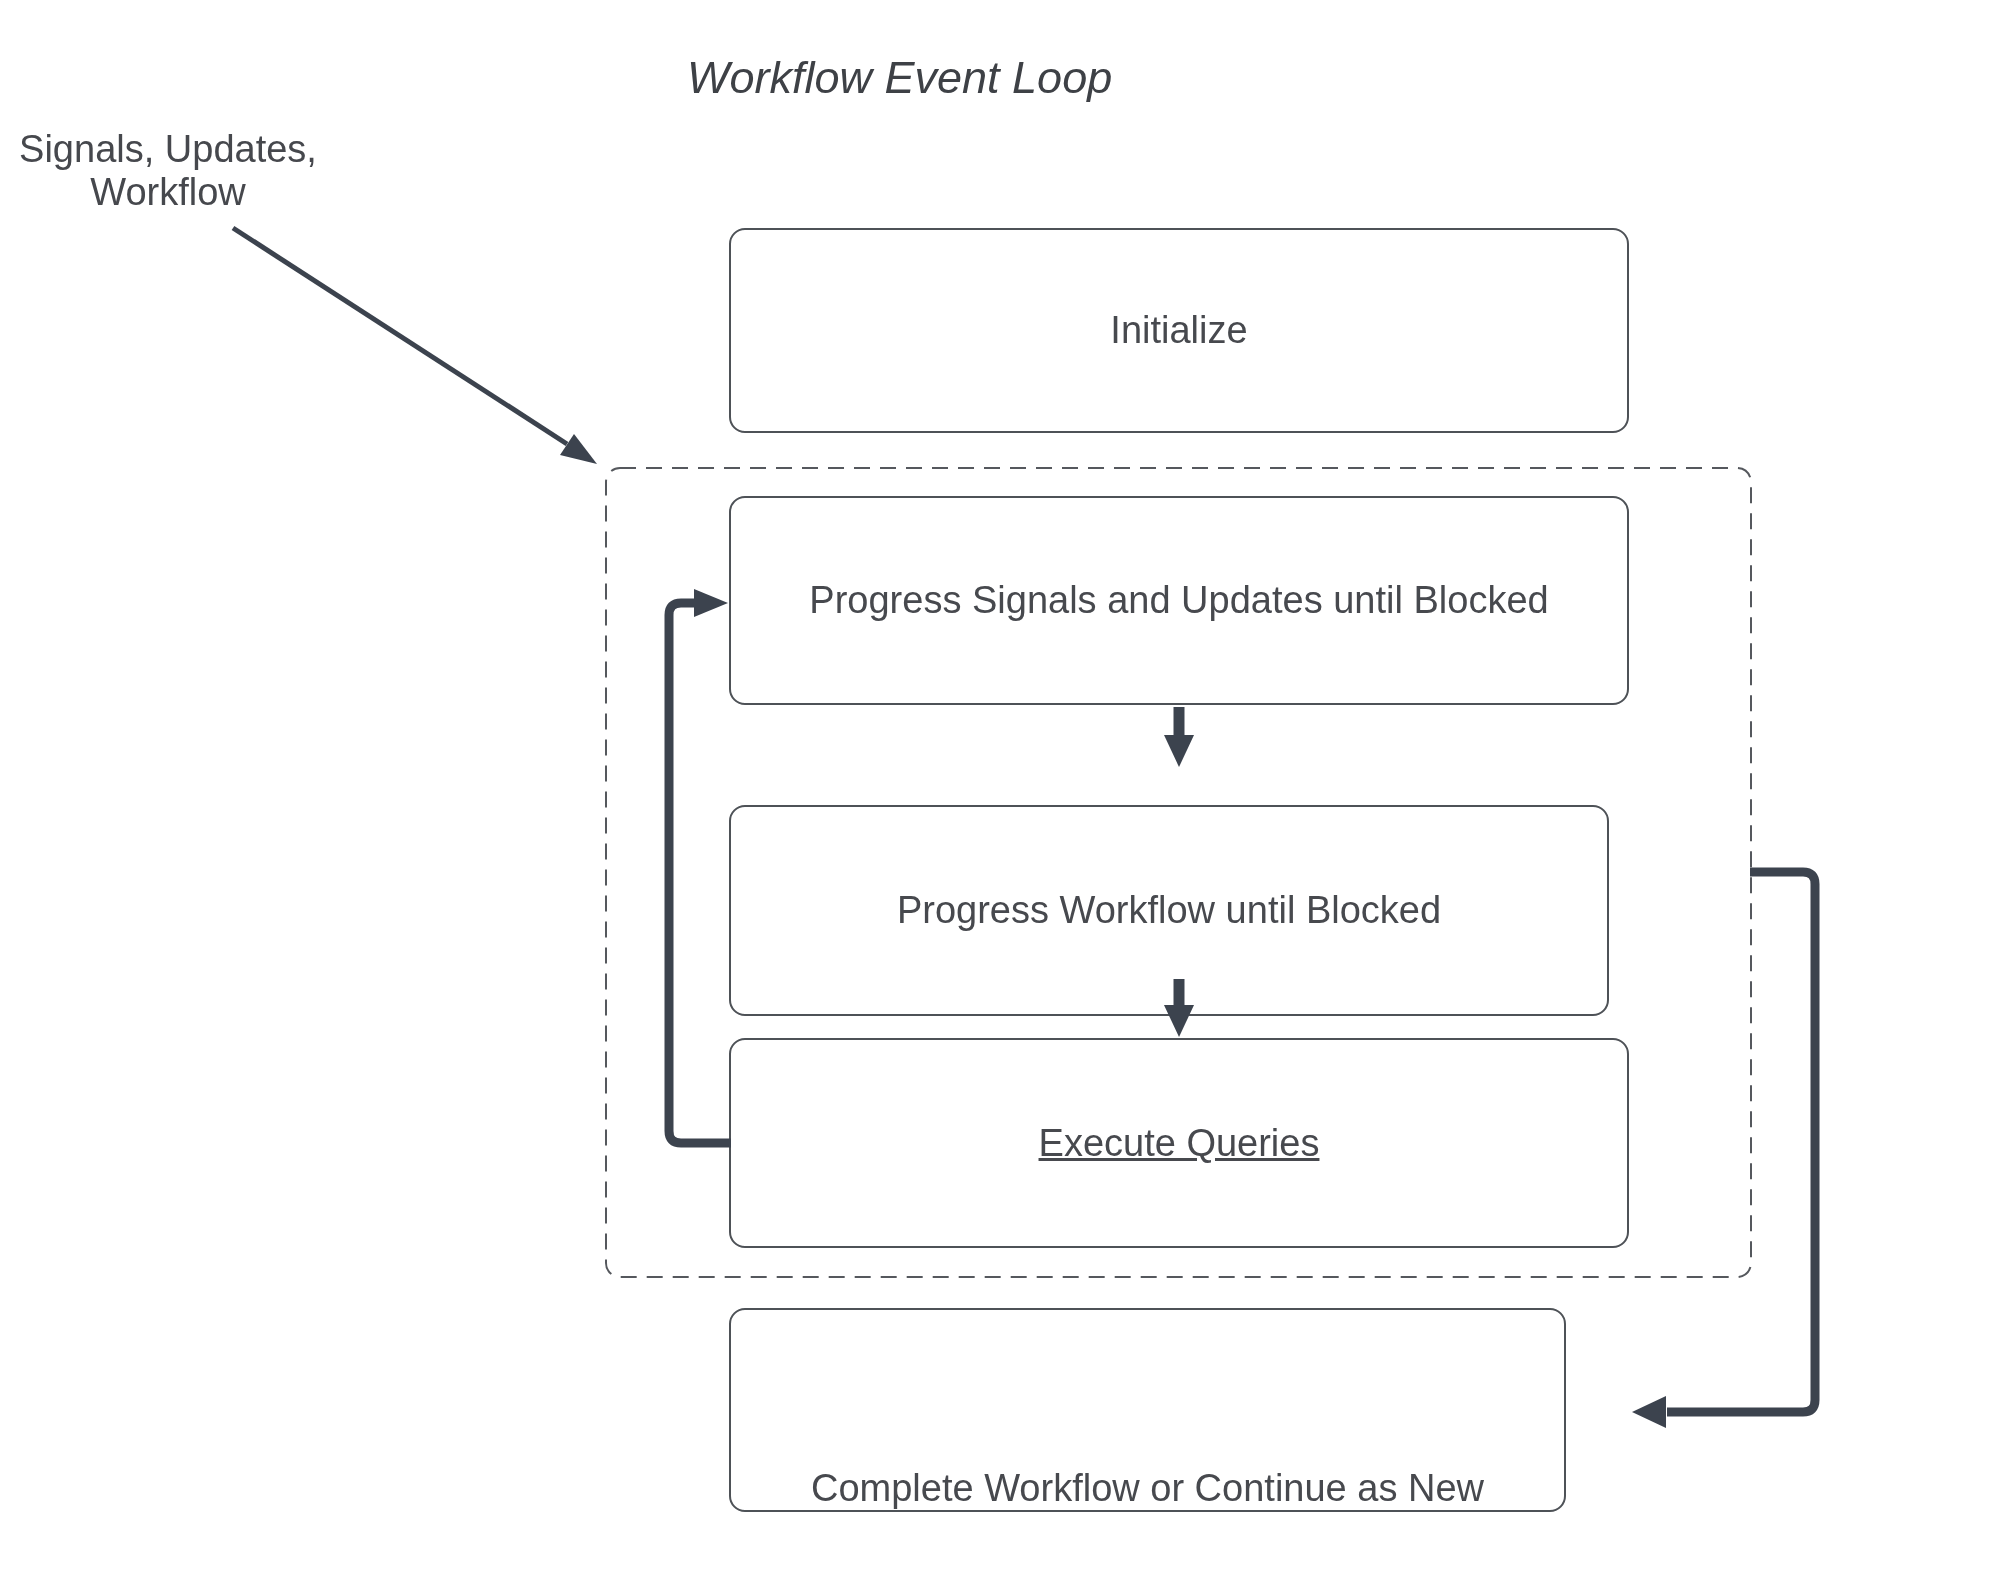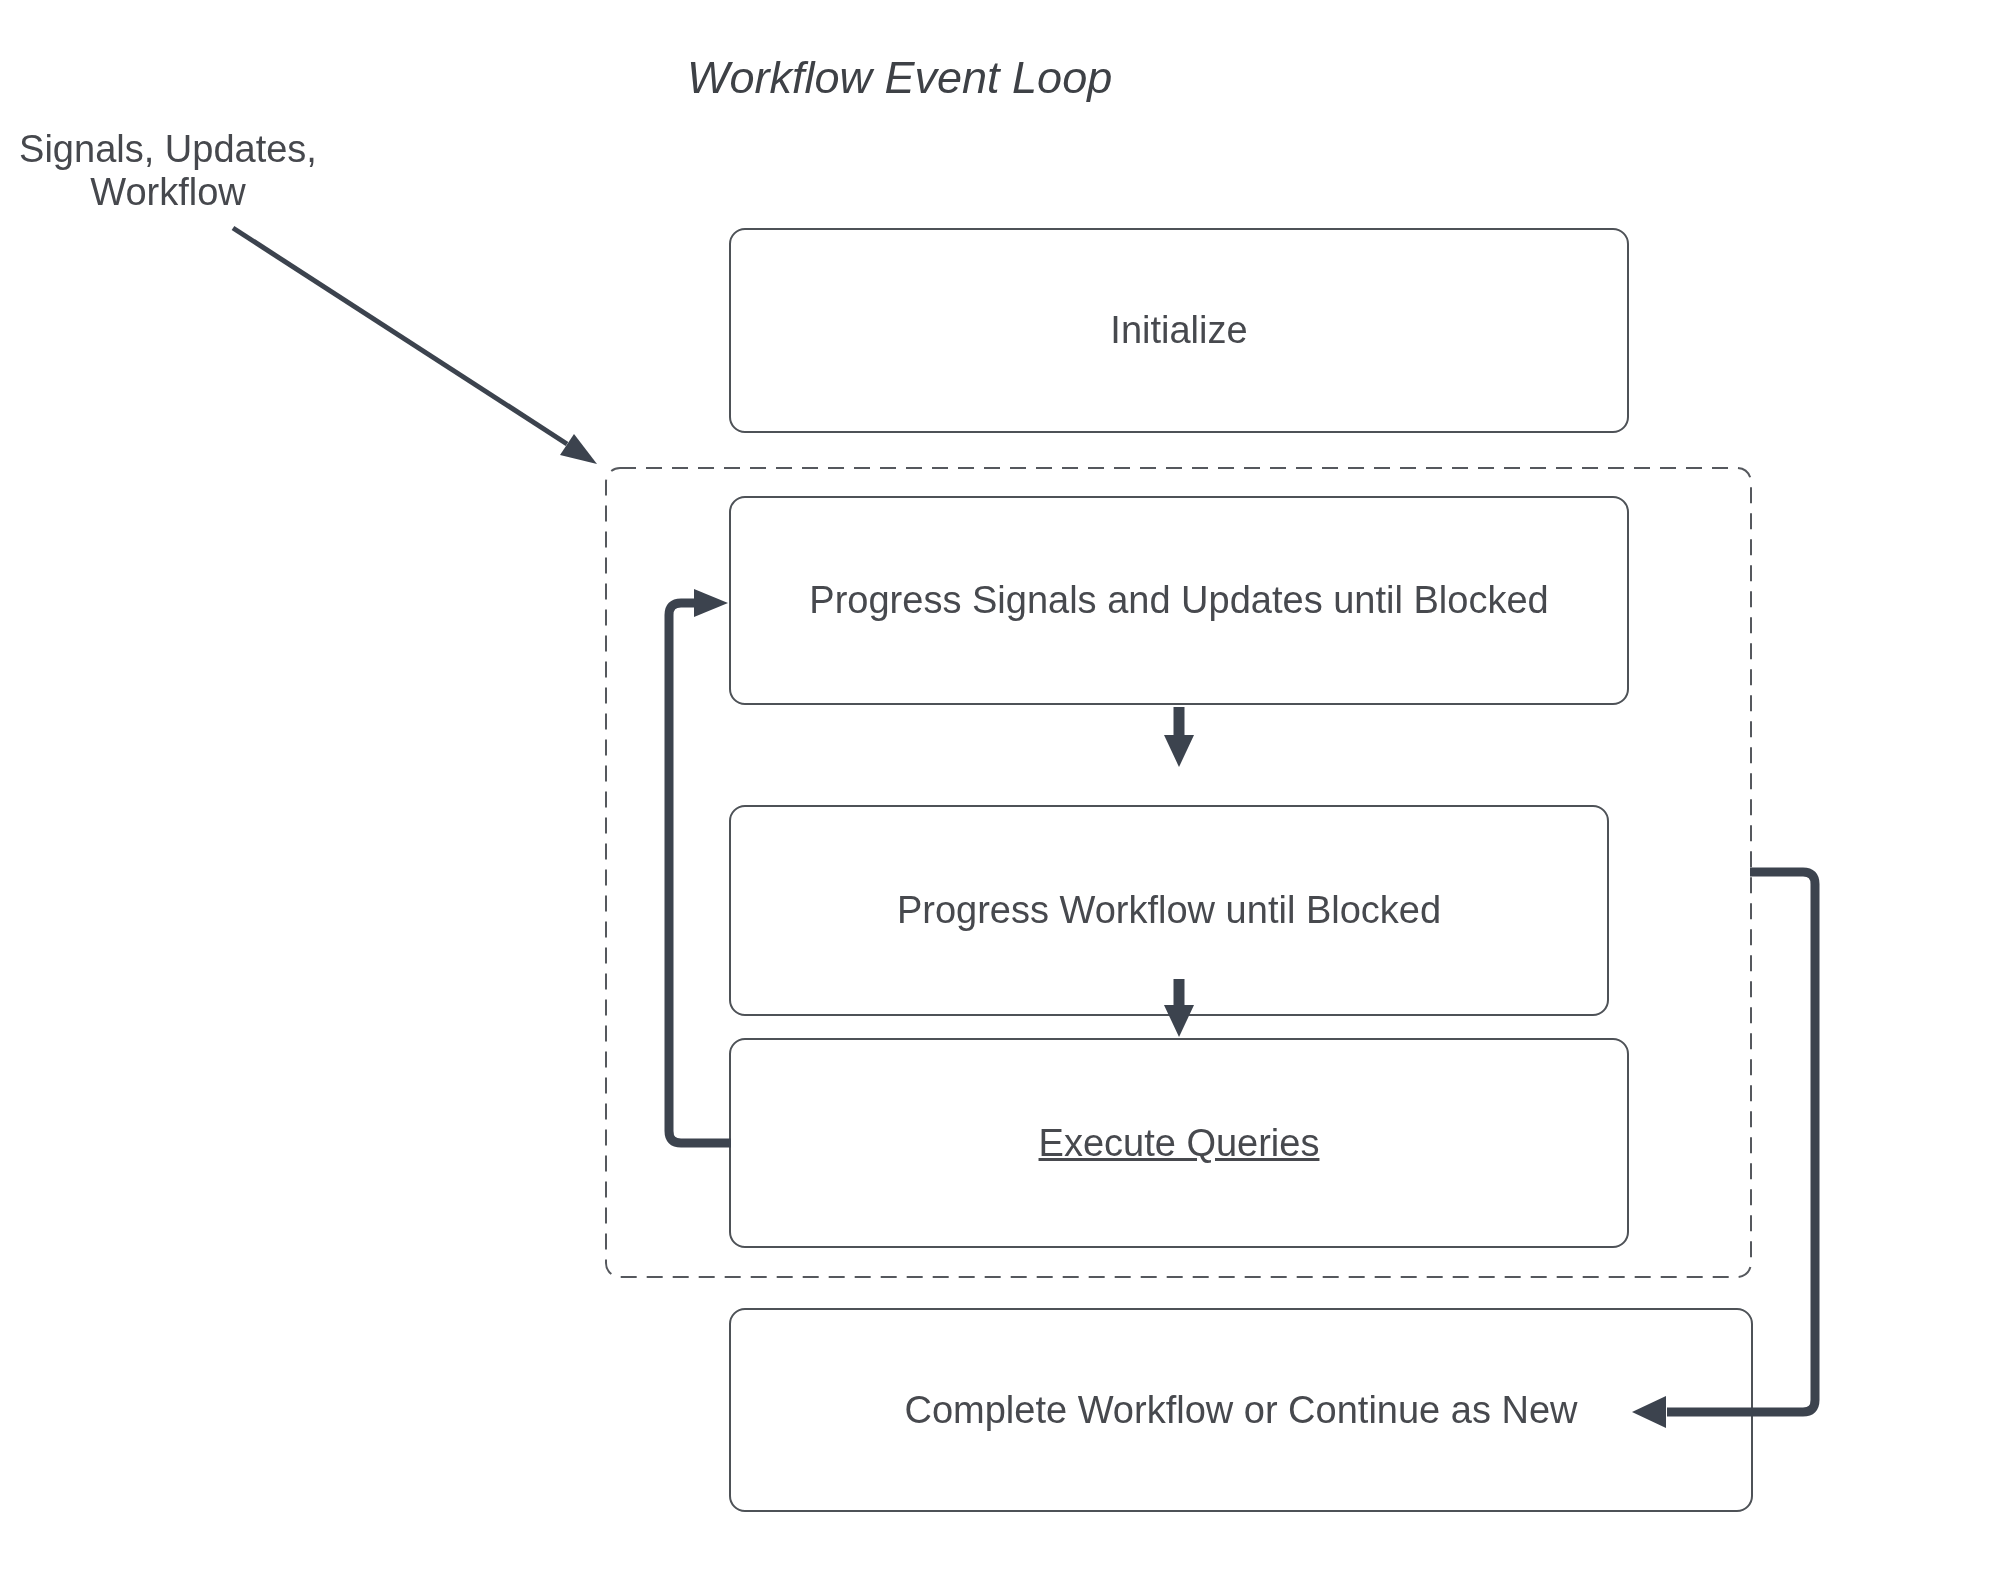--- a/index.html
+++ b/index.html
@@ -42,21 +42,21 @@
     justify-content: center;
     text-align: center;
     font-size: 38px;
     color: #47494e;
     padding: 0 52px;
   }
   #node-initialize        { left: 729px; top: 228px;  width: 900px; height: 205px; }
   #node-progress-signals  { left: 729px; top: 496px;  width: 900px; height: 209px; }
   #node-progress-workflow { left: 729px; top: 767px;  width: 880px; height: 211px; margin-top: 38px; }
   #node-execute-queries   { left: 729px; top: 1038px; width: 900px; height: 210px; text-decoration: underline; }
-  #node-complete          { left: 729px; top: 1308px; width: 1024px; height: 204px; }
+  #node-complete          { left: 729px; top: 1308px; width: 837px; height: 204px; align-items: flex-end; }
   .connector-layer {
     position: absolute;
     left: 0; top: 0;
     width: 2006px;
     height: 1576px;
     pointer-events: none;
   }
   .dashed-group {
     fill: none;
     stroke: #55585d;

